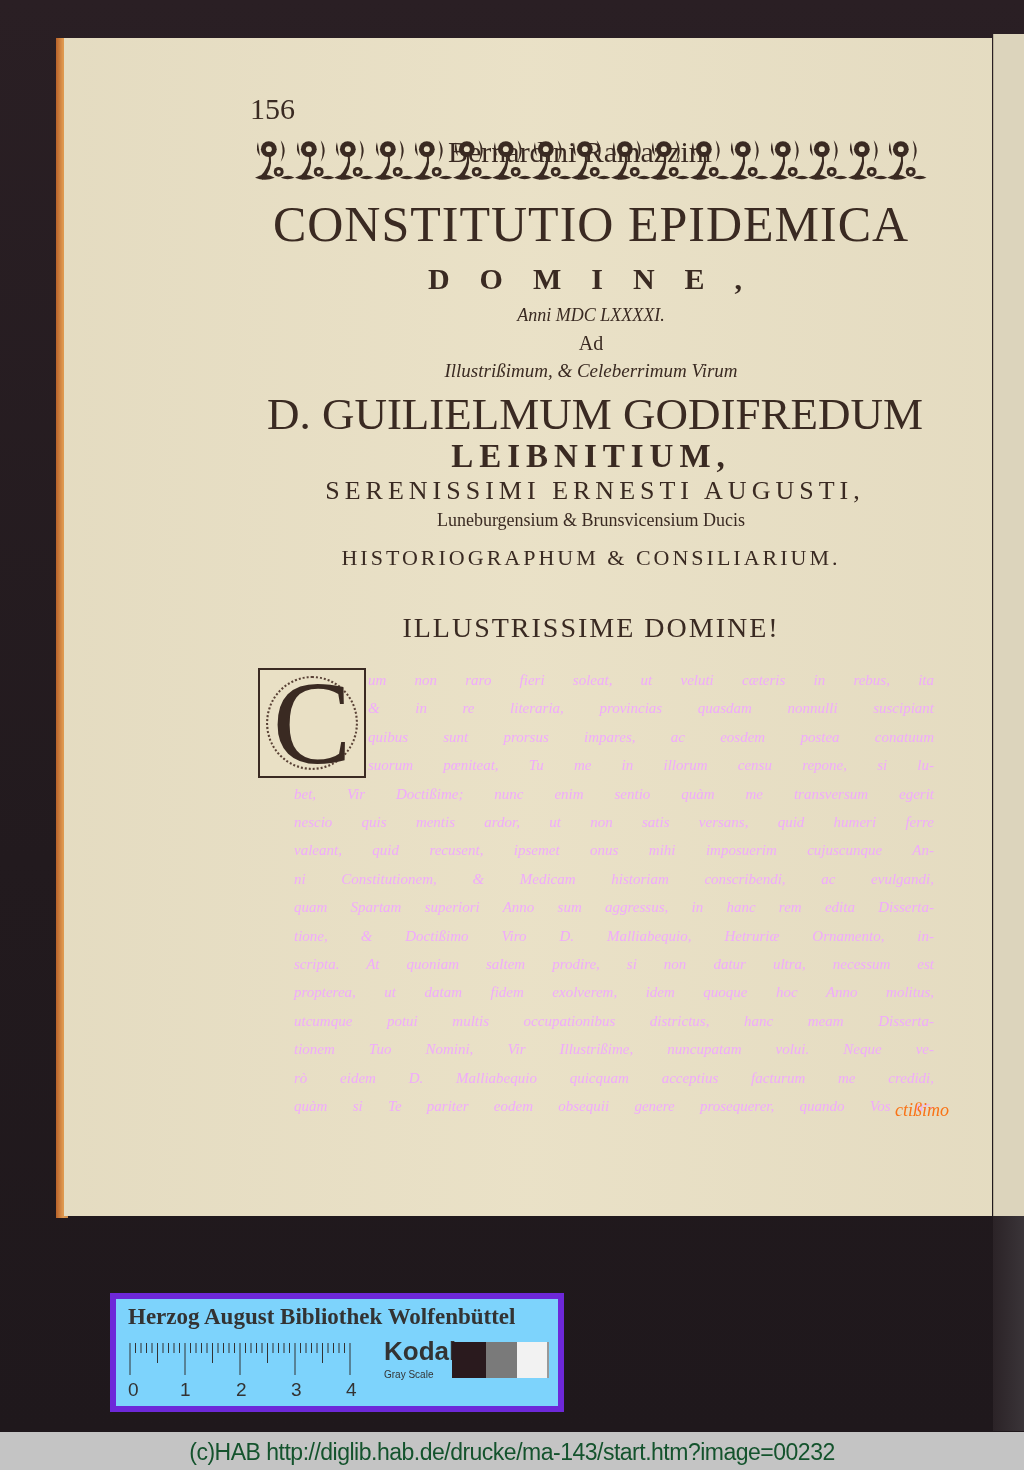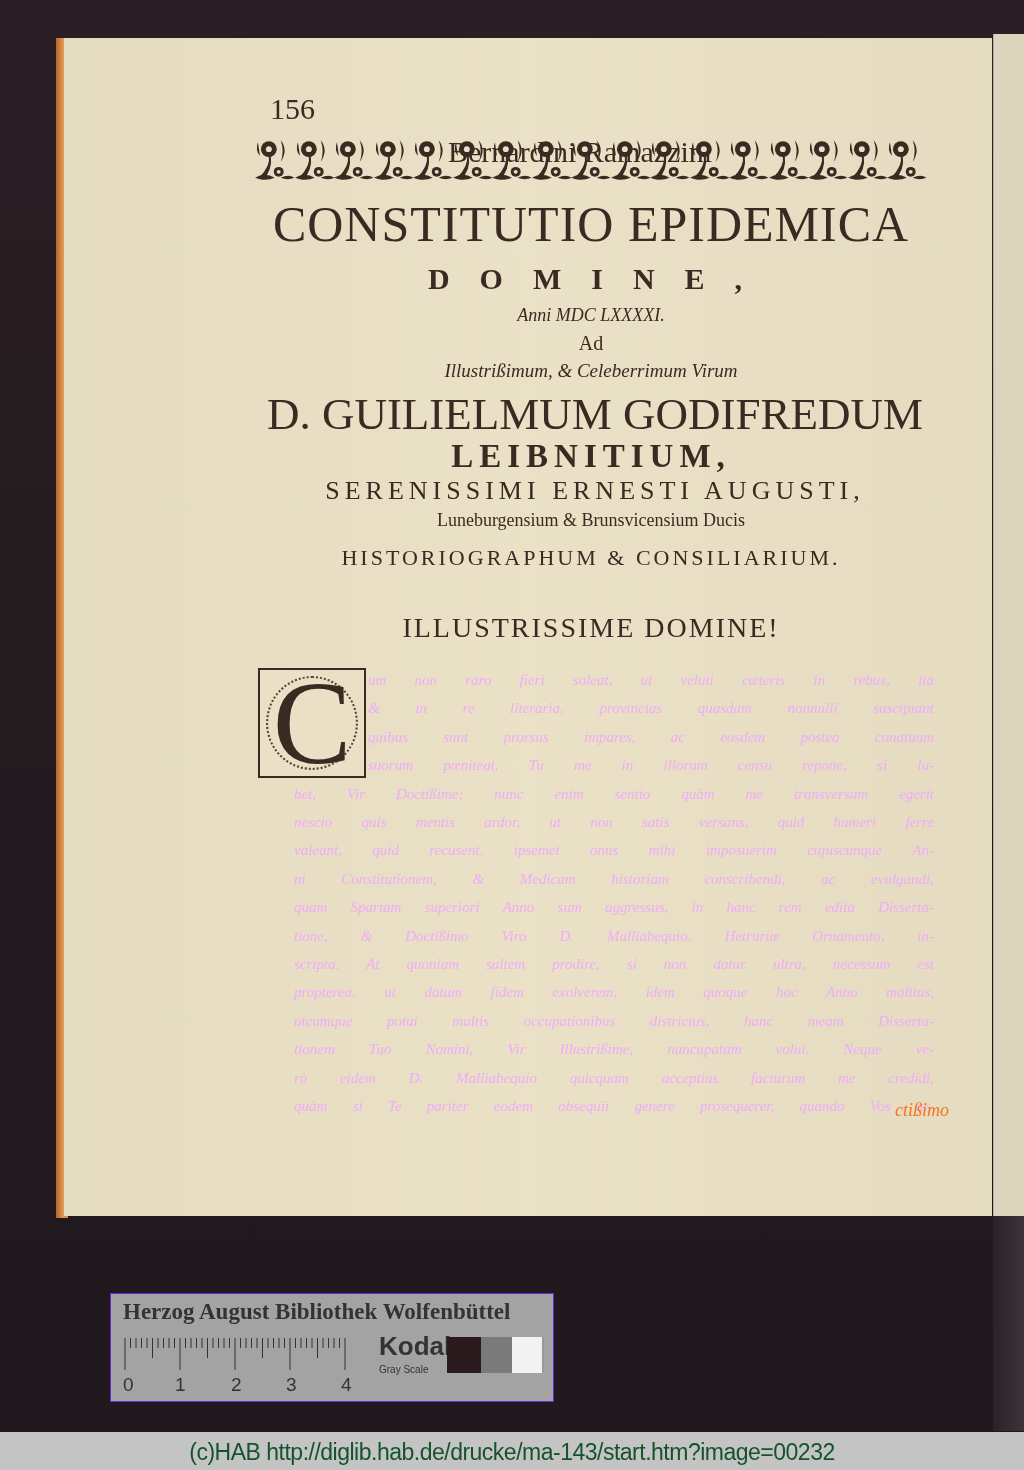--- a/index.html
+++ b/index.html
@@ -4,21 +4,21 @@
 <style>
   html,body{margin:0;padding:0;}
   body{width:1024px;height:1470px;position:relative;overflow:hidden;background:#231a1e;font-family:"Liberation Serif",serif;}
   .bg{position:absolute;left:0;top:0;width:1024px;height:1432px;background:linear-gradient(180deg,#2a1f24 0%,#221a1e 60%,#1f181c 100%);}
   .page-edge{position:absolute;left:56px;top:38px;width:12px;height:1180px;background:linear-gradient(90deg,#b8622a,#e09a50 60%,#c98847);}
   .page{position:absolute;left:64px;top:38px;width:928px;height:1178px;background:#e9e0c5;background-image:linear-gradient(90deg,rgba(0,0,0,0.02) 0,rgba(255,255,255,0.03) 50%,rgba(0,0,0,0.02) 100%);}
   .page-right{position:absolute;left:993px;top:34px;width:31px;height:1185px;background:#dcd4bc;border-left:1px solid #b9b19a;}
   .right-shadow{position:absolute;left:993px;top:1216px;width:31px;height:215px;background:linear-gradient(90deg,#2b2327,#3a3438);}
 
   .text{position:absolute;color:#3a2a22;}
-  .page-number{left:270px;top:92px;font-size:30px;font-style:normal;}
+  .page-number{left:250px;top:92px;font-size:30px;font-style:normal;}
   .running-head{left:448px;top:92px;font-size:30px;margin-top:43px;}
   .ornament{position:absolute;left:255px;top:138px;width:672px;height:46px;display:flex;overflow:hidden;}
   .ornament svg{flex:0 0 auto;}
   .title-line{position:absolute;left:0;width:1024px;text-align:center;color:#3a2a22;}
   .t1{top:195px;font-size:50px;letter-spacing:1px;left:255px;width:672px;white-space:nowrap;}
   .t2{top:262px;font-size:30px;font-weight:bold;letter-spacing:30px;left:255px;width:690px;}
   .t3{top:305px;font-size:18px;font-style:italic;left:255px;width:672px;}
   .t4{top:332px;font-size:20px;left:255px;width:672px;}
   .t5{top:360px;font-size:19px;font-style:italic;left:255px;width:672px;}
   .t6{top:388px;font-size:45px;left:255px;width:680px;white-space:nowrap;}
@@ -30,21 +30,21 @@
 
   .initial{position:absolute;left:258px;top:668px;width:108px;height:110px;background:#e9e0c5;border:2px solid #3a2a22;box-sizing:border-box;}
   .initial-letter{position:absolute;left:0;top:-14px;width:104px;text-align:center;font-size:118px;color:#3a2a22;font-family:"Liberation Serif",serif;}
   .initial .vine{position:absolute;inset:6px;border:2px dotted #5a4236;border-radius:50%;}
 
   .body-text{position:absolute;left:258px;top:666px;width:676px;font-style:italic;font-size:15px;line-height:28.4px;color:#f0abfc;}
   .line{display:block;white-space:nowrap;text-align:justify;text-align-last:justify;margin-left:36px;}
   .indent{margin-left:110px;}
   .catch{position:absolute;left:895px;top:1100px;font-style:italic;font-size:18px;color:#f97316;}
 
-  .card{position:absolute;left:110px;top:1293px;width:442px;height:107px;background:#a3a3a3;border:1px solid #6d28d9;font-family:"Liberation Sans",sans-serif;text-decoration:underline;}
+  .card{position:absolute;left:110px;top:1293px;width:442px;height:107px;background:#7dd3fc;border:6px solid #6d28d9;font-family:"Liberation Sans",sans-serif;text-decoration:underline;}
   .card-title{position:absolute;left:12px;top:5px;font-family:"Liberation Serif",serif;font-weight:bold;font-size:23px;color:#333;white-space:nowrap;}
   .ruler{position:absolute;left:12px;top:40px;width:240px;height:60px;}
   .ruler-num{position:absolute;top:42px;font-size:19px;color:#333;}
   .kodak{position:absolute;left:268px;top:37px;font-weight:bold;font-size:26px;color:#333;}
   .grayscale{position:absolute;left:268px;top:70px;font-size:10px;color:#333;}
   .patch{position:absolute;top:43px;height:36px;}
   .footer{position:absolute;left:0;top:1432px;width:1024px;height:38px;background:#c4c4c4;text-align:center;font-family:"Liberation Sans",sans-serif;font-size:23px;line-height:40px;color:#14532d;letter-spacing:-0.5px;}
 </style>
 </head>
 <body>

